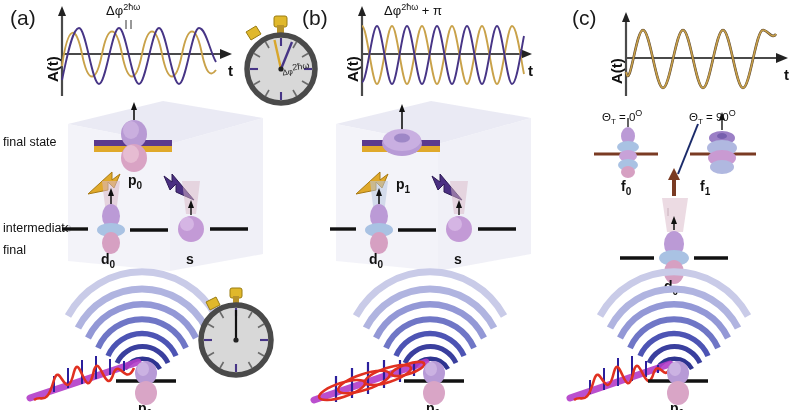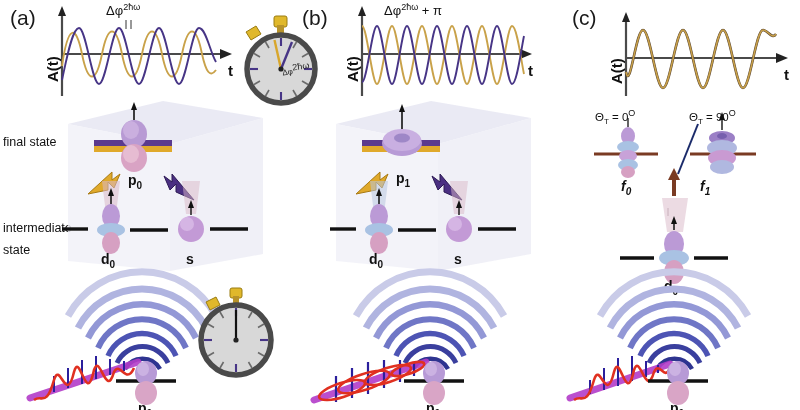--- a/index.html
+++ b/index.html
@@ -71,21 +71,21 @@
         </g>
         <line x1="43" y1="55" x2="36.5" y2="26" stroke="#d8a62b" stroke-width="2.4"></line>
         <line x1="43" y1="55" x2="54" y2="28" stroke="#473586" stroke-width="2.4"></line>
         <circle cx="43" cy="55" r="2.6" fill="#222"></circle>
       </svg>
       <div class="abs" style="left:44px;top:48px;font-size:8px;color:#222;transform:rotate(-8deg);"><span>Δφ</span><span class="sup">2ħω</span></div>
     </div>
 
     <div class="abs side-lbl" style="left:3px;top:135px;">final state</div>
     <div class="abs side-lbl" style="left:3px;top:221px;">intermediate</div>
-    <div class="abs side-lbl" style="left:3px;top:243px;">state</div>
+    <div class="abs side-lbl" style="left:3px;top:243px;">final</div>
 
     <div class="abs" style="left:58px;top:96px;width:215px;height:180px;">
       <svg width="215" height="180" viewBox="0 0 215 180">
         <g>
           <polygon points="10,28 105,5 205,22 112,48" fill="#e6e6f2" opacity="0.85"></polygon>
           <polygon points="10,28 112,48 112,175 10,165" fill="#f0f0f7" opacity="0.8"></polygon>
           <polygon points="112,48 205,22 205,158 112,175" fill="#e9e9f4" opacity="0.7"></polygon>
         </g>
 
         <rect x="36" y="44" width="78" height="6" fill="#5b3a8e"></rect>
@@ -253,21 +253,21 @@
           <polygon points="53,92 50,100 56,100" fill="#111"></polygon>
         </g>
         <g>
           <polygon points="124,85 142,85 138,118 128,118" fill="#d9b8c8" opacity="0.5"></polygon>
           <circle cx="133" cy="133" r="13" fill="#c39ad6"></circle>
           <ellipse cx="129" cy="128" rx="7" ry="7" fill="#d9bbe7" opacity="0.8"></ellipse>
           <line x1="133" y1="119" x2="133" y2="108" stroke="#111" stroke-width="1.4"></line>
           <polygon points="133,104 130,112 136,112" fill="#111"></polygon>
         </g>
       </svg>
-      <div class="abs orb-lbl" style="left:70px;top:74px;"><span>p</span><sub>1</sub></div>
+      <div class="abs orb-lbl" style="left:70px;top:80px;"><span>p</span><sub>1</sub></div>
       <div class="abs orb-lbl" style="left:43px;top:155px;"><span>d</span><sub>0</sub></div>
       <div class="abs orb-lbl" style="left:128px;top:155px;"><span>s</span></div>
     </div>
 
     <div class="abs" style="left:4px;top:276px;width:260px;height:134px;">
       <svg width="260" height="134" viewBox="0 0 260 134">
         <g fill="none">
           <path d="M60,40 A84,84 0 0 1 208,40" stroke="#c9cbe8" stroke-width="7"></path>
           <path d="M70,52 A72,72 0 0 1 198,52" stroke="#b0b4e0" stroke-width="7"></path>
           <path d="M80,62 A60,60 0 0 1 188,62" stroke="#9398d6" stroke-width="6.5"></path>
@@ -317,24 +317,24 @@
           <line x1="22" y1="50" x2="178" y2="50" stroke="#4a4a4a" stroke-width="2"></line>
           <polygon points="184,50 172,45 172,55" fill="#222"></polygon>
         </g>
         <path d="M22,64 C26,84 32,22 39,22 C46,22 52,80 59,80 C66,80 72,22 79,22 C86,22 92,80 99,80 C106,80 112,22 119,22 C126,22 132,80 139,80 C146,80 152,22 159,22 C164,22 168,32 172,26" fill="none" stroke="#5a4530" stroke-width="2.6"></path>
         <path d="M22,64 C26,84 32,22 39,22 C46,22 52,80 59,80 C66,80 72,22 79,22 C86,22 92,80 99,80 C106,80 112,22 119,22 C126,22 132,80 139,80 C146,80 152,22 159,22 C164,22 168,32 172,26" fill="none" stroke="#c9a24a" stroke-width="1.5"></path>
       </svg>
       <div class="abs axlabel rot" style="left:4px;top:76px;">A(t)</div>
       <div class="abs small-t" style="left:180px;top:58px;">t</div>
     </div>
 
-    <div class="abs ang-lbl" style="left:29px;top:108px;"><span>Θ</span><sub>T</sub> = <span>0</span><span class="sup">O</span></div>
+    <div class="abs ang-lbl" style="left:36px;top:108px;"><span>Θ</span><sub>T</sub> = <span>0</span><span class="sup">O</span></div>
     <div class="abs ang-lbl" style="left:123px;top:108px;"><span>Θ</span><sub>T</sub> = <span>90</span><span class="sup">O</span></div>
 
-    <div class="abs" style="left:20px;top:122px;width:200px;height:80px;font-style:italic;">
+    <div class="abs" style="left:20px;top:122px;width:200px;height:80px;">
       <svg width="200" height="80" viewBox="0 0 200 80">
         <line x1="8" y1="32" x2="72" y2="32" stroke="#7a3b23" stroke-width="3.2"></line>
         <line x1="104" y1="32" x2="170" y2="32" stroke="#7a3b23" stroke-width="3.2"></line>
         <line x1="92" y1="52" x2="112" y2="2" stroke="#1a2a6a" stroke-width="2"></line>
 
         <g>
           <ellipse cx="42" cy="14" rx="7" ry="9" fill="#bb9ad6"></ellipse>
           <ellipse cx="42" cy="25" rx="11" ry="6" fill="#a9c2e3"></ellipse>
           <ellipse cx="42" cy="34" rx="9" ry="6" fill="#c8a2d8"></ellipse>
           <ellipse cx="42" cy="43" rx="10" ry="6" fill="#a9c2e3"></ellipse>

